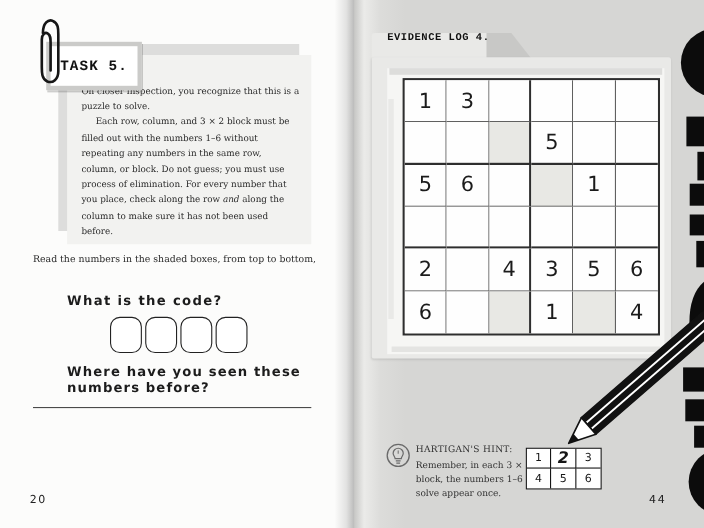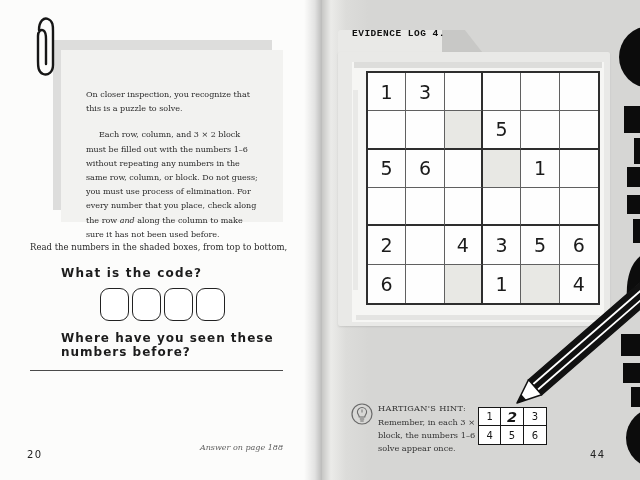--- a/index.html
+++ b/index.html
@@ -7,28 +7,28 @@
           font-family:"DejaVu Serif",serif;}
   .abs{position:absolute;}
 
   
   .page-left{position:absolute;left:0;top:0;width:322px;height:480px;background:#fcfcfb;}
   .gutter{position:absolute;left:304px;top:0;width:18px;height:480px;
           background:linear-gradient(to right,rgba(0,0,0,0),rgba(0,0,0,0.10) 60%,rgba(0,0,0,0.26));}
   .panel-shadow{left:53px;top:40px;width:219px;height:170px;background:#dddddc;}
   .panel{left:61px;top:50px;width:222px;height:172px;background:#f2f2f0;}
   .body-text{left:13px;top:26px;width:198px;font-size:8px;line-height:14.2px;color:#2a2a2a;}
-  .body-text p{margin:12px;}
+  .body-text p{margin:0;}
   .body-text p.indent{text-indent:13px;}
   .task-box{left:42px;top:38px;width:79px;height:36px;background:#ffffff;
             border:4px solid #cbcbc9;box-shadow:1px 2px 0 rgba(0,0,0,0.18);
             display:flex;align-items:center;justify-content:center;
             font-family:"Liberation Mono",monospace;font-weight:bold;font-size:13px;
             letter-spacing:1px;color:#121212;}
-  .read-instr{left:30px;top:228px;width:260px;font-size:8.5px;line-height:17px;color:#2a2a2a;margin-top:11px;}
+  .read-instr{left:30px;top:228px;width:260px;font-size:8.5px;line-height:17px;color:#2a2a2a;}
   .hand{font-family:"DejaVu Sans",sans-serif;font-weight:bold;color:#1c1c1c;margin-left:30px;}
   .q-code{left:31px;top:266px;font-size:12px;letter-spacing:1.2px;}
   .code-boxes{left:100px;top:288px;display:flex;gap:3px;}
   .code-box{width:27px;height:31px;border:1.6px solid #222;border-radius:9px;background:#fff;}
   .q-seen{left:31px;top:331px;font-size:12px;letter-spacing:1px;}
   .answer-line{left:30px;top:370px;width:253px;height:0;border-top:1.2px solid #4a4a4a;}
   .answer-note{left:30px;top:443px;width:253px;text-align:right;font-style:italic;
                font-size:8px;color:#5f5f5f;}
   .pagenum{font-family:"DejaVu Sans",sans-serif;font-size:10px;letter-spacing:1.5px;color:#222;}
   .pn-left{left:27px;top:449px;}
@@ -85,20 +85,23 @@
   <div class="page-left">
 
     <div class="abs panel-shadow"></div>
     <div class="abs panel">
       <div class="abs body-text">
         <p>On closer inspection, you recognize that this is a puzzle to solve.</p>
         <p class="indent"><span>Each row, column, and 3 × 2 block must be filled out with the numbers 1–6 without repeating any numbers in the same row, column, or block. Do not guess; you must use process of elimination. For every number that you place, check along the row </span><i>and</i><span> along the column to make sure it has not been used before.</span></p>
       </div>
     </div>
 
+    <div class="abs task-box">
+      <span>TASK 5.</span>
+    </div>
 
     <svg class="abs" style="left:30px;top:14px;width:28px;height:66px;" viewBox="0 0 28 66">
       <path fill="none" stroke="#161616" stroke-width="2.4" stroke-linecap="round" d="M9 16 C9 7 14 3 18 5 C23 7 23 12 23 17 L23 51 C23 58 18 62 13 60 C8 58 8 52 8 47 L8 22 C8 17 11 15 13.5 16.5 C16 18 16 21 16 25 L16 50"></path>
     </svg>
 
     <div class="abs read-instr">
       <span>Read the numbers in the shaded boxes, from top to bottom,</span><br>
     </div>
 
     <div class="abs hand q-code">What is the code?</div>
@@ -107,21 +110,20 @@
         <div class="code-box"></div>
         <div class="code-box"></div>
         <div class="code-box"></div>
         <div class="code-box"></div>
       </div>
 
     <div class="abs hand q-seen">Where have you seen these numbers before?</div>
 
     <div class="abs answer-line"></div>
 
-    <div class="abs answer-note">Answer on page 188</div>
 
     <div class="abs pagenum pn-left">20</div>
   </div>
 
   <div class="page-right">
 
     <div class="abs tab"></div>
     <div class="abs fold"></div>
     <div class="abs card"></div>
 

